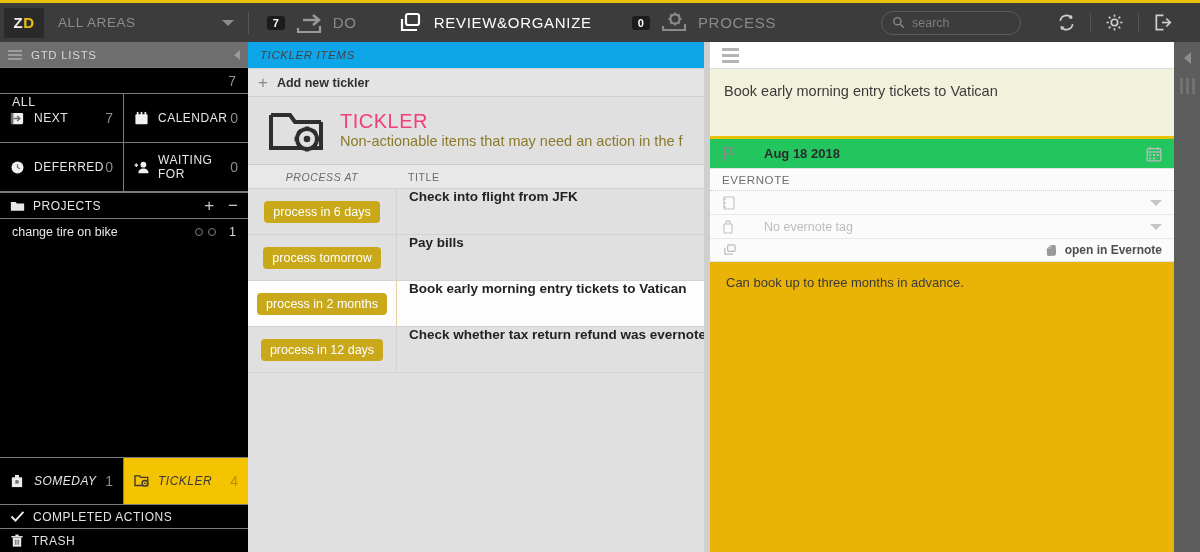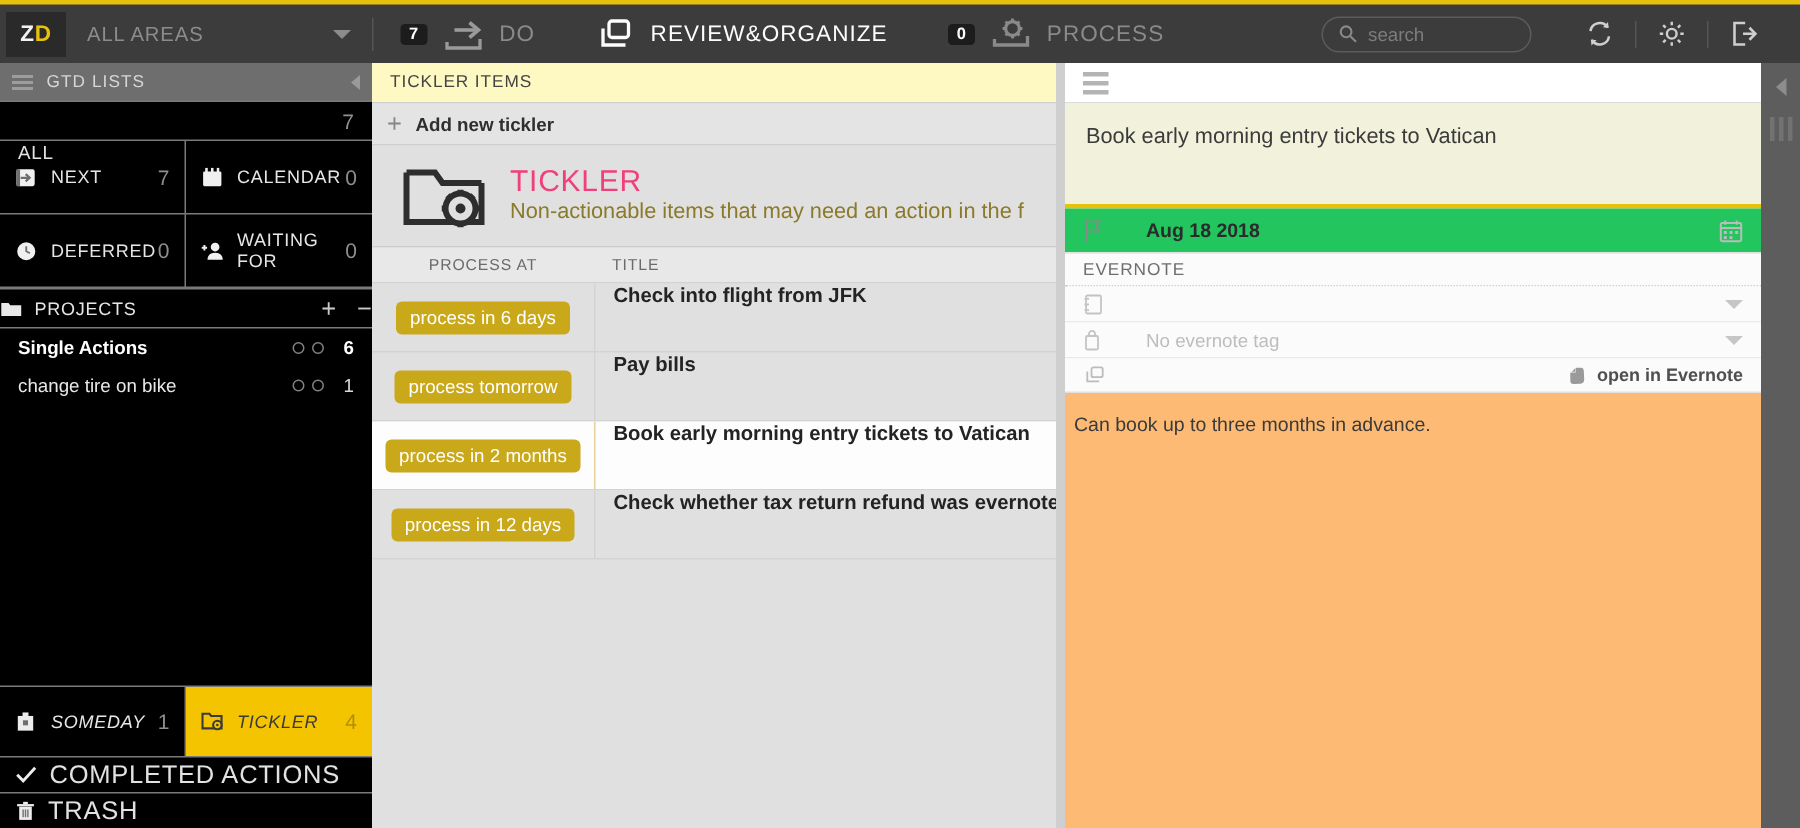--- a/index.html
+++ b/index.html
@@ -81,21 +81,21 @@
   .sb-cell {
     width: 50%; height: 49px; display: flex; align-items: center; padding: 0 10px;
     border-bottom: 1px solid #7b7b7b;
   }
   .sb-cell:nth-child(odd) { border-right: 1px solid #7b7b7b; }
   .sb-cell .ic { width: 16px; margin-right: 8px; display: flex; align-items: center; }
   .sb-cell .lbl { color: #e6e6e6; font-size: 12px; letter-spacing: .5px; }
   .sb-cell .cnt { margin-left: auto; color: #8e8e8e; font-size: 14px; }
 
   .sb-projects {
-    height: 26px; display: flex; align-items: center; padding: 0 0; border-bottom: 1px solid #7b7b7b;
+    height: 26px; display: flex; align-items: center; padding: 0 10px; border-bottom: 1px solid #7b7b7b;
   }
   .sb-projects .lbl { color: #e6e6e6; font-size: 12px; letter-spacing: .5px; margin-left: 8px; }
   .sb-projects .pm { margin-left: auto; display: flex; gap: 14px; align-items: center; }
   .pmbtn { color: #c9c9c9; font-size: 17px; line-height: 1; font-weight: 300; }
 
   .proj-row {
     height: 25px; display: flex; align-items: center; padding: 0 12px;
   }
   .proj-row .nm { font-size: 12.5px; color: #e8e8e8; }
   .proj-row.bold .nm { font-weight: bold; color: #fff; }
@@ -114,27 +114,27 @@
   .sb-bottom-cell.tickler { background: #f5c400; }
   .sb-bottom-cell .ic { width: 16px; margin-right: 8px; display: flex; align-items: center; }
   .sb-bottom-cell .lbl { color: #e6e6e6; font-size: 12px; letter-spacing: .5px; font-style: italic; }
   .sb-bottom-cell.tickler .lbl { color: #3a3a3a; font-weight: 500; }
   .sb-bottom-cell .cnt { margin-left: auto; color: #8e8e8e; font-size: 14px; }
   .sb-bottom-cell.tickler .cnt { color: #b08f00; }
 
   .sb-row {
     height: 24px; display: flex; align-items: center; padding: 0 10px; border-top: 1px solid #7b7b7b;
   }
-  .sb-row .lbl { color: #e2e2e2; font-size: 17px; letter-spacing: .5px; margin-left: 8px; }
+  .sb-row .lbl { color: #e2e2e2; font-size: 12px; letter-spacing: .5px; margin-left: 8px; }
 
   
   .midwrap { flex: 0 0 462px; width: 462px; background: #e0e0e0; display: flex; flex-direction: column; position: relative; min-height: 0; }
   .mid-head {
-    height: 27px; background: #fef9c3; border-bottom: 1px solid #cfcfcf;
-    display: flex; align-items: center; padding: 0 12px;
+    height: 27px; background: #0ea5e9; border-bottom: 1px solid #cfcfcf;
+    display: flex; align-items: center; padding: 0 12px; font-style: italic;
   }
   .mid-head .t { font-size: 11.5px; color: #444; letter-spacing: .6px; }
   .add-row {
     height: 28px; background: #e4e4e4; border-bottom: 1px solid #cfcfcf;
     display: flex; align-items: center; padding: 0 10px; gap: 9px;
   }
   .add-row .plus { color: #888; font-size: 17px; font-weight: 300; line-height: 1; }
   .add-row .lbl { font-size: 12.5px; font-weight: bold; color: #2f2f2f; }
 
   .banner {
@@ -143,21 +143,21 @@
   }
   .banner .folder-ic { flex: 0 0 auto; margin-right: 14px; }
   .banner .txt { overflow: hidden; white-space: nowrap; }
   .banner .bt { font-size: 20px; color: #f0407a; letter-spacing: .5px; line-height: 1.15; }
   .banner .bd { font-size: 14.5px; color: #8a7a2a; line-height: 1.2; }
 
   .col-head {
     height: 24px; background: #e8e8e8; display: flex; align-items: center;
     border-bottom: 1px solid #d2d2d2;
   }
-  .col-head .c1 { width: 148px; text-align: center; font-size: 10.5px; color: #6a6a6a; letter-spacing: .6px; }
+  .col-head .c1 { width: 148px; text-align: center; font-size: 10.5px; color: #6a6a6a; letter-spacing: .6px; font-style: italic; }
   .col-head .c2 { flex: 1; font-size: 10.5px; color: #6a6a6a; letter-spacing: .6px; padding-left: 12px; }
 
   .listrows { flex: 1; min-height: 0; overflow: hidden; background: #e0e0e0; }
   .lrow { height: 46px; display: flex; align-items: center; border-bottom: 1px solid #d3d3d3; }
   .lrow .cell-when { width: 148px; display: flex; align-items: center; justify-content: center; }
   .badge {
     background: #c9a81a; color: #fff; font-size: 12.5px; border-radius: 4px;
     padding: 4px 9px; white-space: nowrap;
   }
   .lrow .cell-title { flex: 1; padding-left: 12px; border-left: 1px solid #d3d3d3; height: 100%; display: flex; align-items: flex-start; }
@@ -200,21 +200,21 @@
   .field-row .fval { font-size: 12.5px; color: #bdbdbd; margin-left: 14px; }
   .field-row .fcaret {
     margin-left: auto; width:0;height:0;border-left:6px solid transparent;border-right:6px solid transparent;border-top:6px solid #c6c6c6;
   }
   .comment-bar {
     height: 23px; display: flex; align-items: center; padding: 0 12px;
     border-bottom: 1px solid #e0e0e0; background: #fbfbfb;
   }
   .comment-bar .ev-link { margin-left: auto; display: flex; align-items: center; gap: 7px; }
   .comment-bar .ev-link span { font-size: 12px; font-weight: bold; color: #4f4f4f; }
-  .comment-body { flex: 1; padding: 13px 6px; background: #fdba74; }
+  .comment-body { flex: 1; padding: 13px 16px; background: #eab308; }
   .comment-body .ctx { font-size: 13px; color: #3a3a3a; }
 
   
   .rail {
     width: 26px; flex: 0 0 26px; background: #5d5d5d; display: flex;
     flex-direction: column; align-items: center; padding-top: 10px; gap: 14px;
   }
   .rail .arrow { width:0;height:0;border-top:6px solid transparent;border-bottom:6px solid transparent;border-right:7px solid #8d8d8d; }
   .rail .grip { display: flex; gap: 3px; }
   .rail .grip i { display: block; width: 3px; height: 16px; background: #727272; }
@@ -396,28 +396,20 @@
             <path d="M0.8 2.2 L6 2.2 L7.3 3.8 L15.2 3.8 L15.2 11.6 L0.8 11.6 Z" fill="#e8e8e8"></path>
           </svg>
         </span>
         <span class="lbl">PROJECTS</span>
         <span class="pm">
           <span class="pmbtn">+</span>
           <span class="pmbtn">−</span>
         </span>
       </div>
 
-      <div class="proj-row bold">
-        <span class="nm">Single Actions</span>
-        <span class="dots">
-            <i></i>
-            <i></i>
-          </span>
-        <span class="cnt">6</span>
-      </div>
       <div class="proj-row">
         <span class="nm">change tire on bike</span>
         <span class="dots">
             <i></i>
             <i></i>
           </span>
         <span class="cnt">1</span>
       </div>
 
       <div class="sb-spacer"></div>

